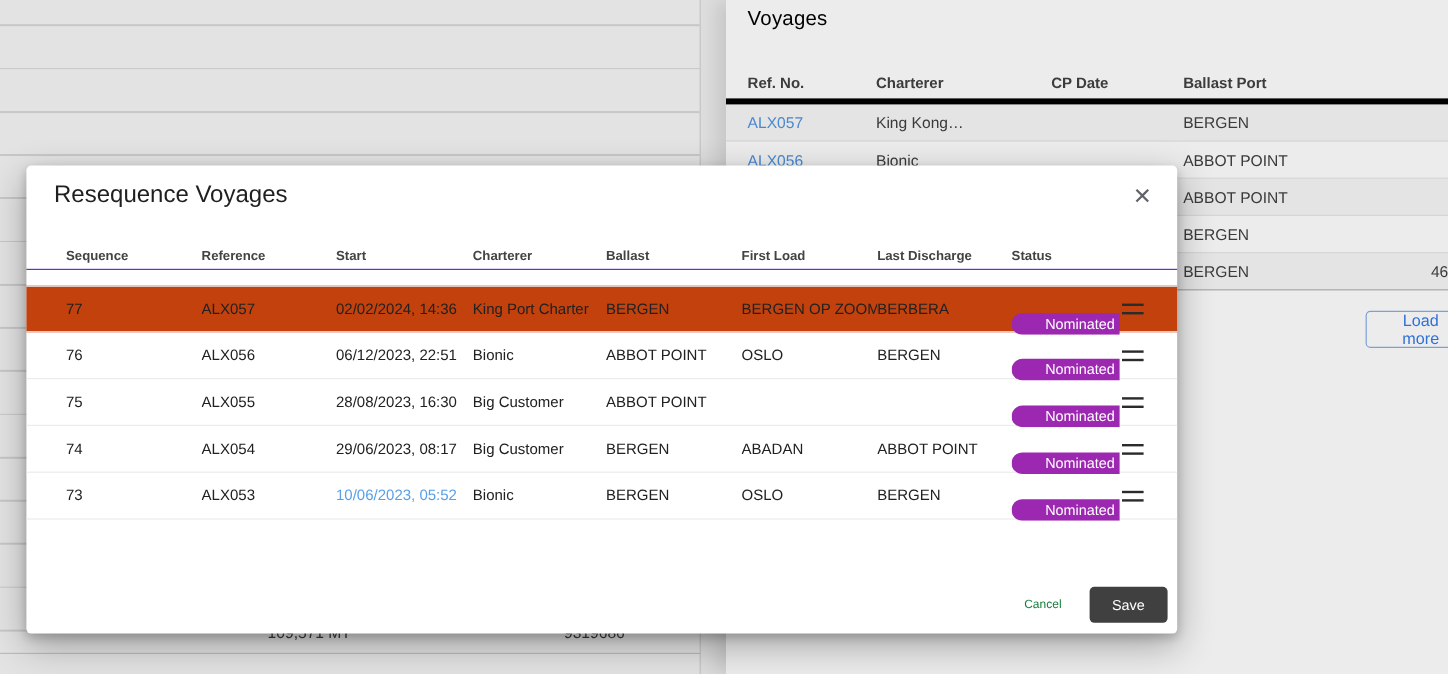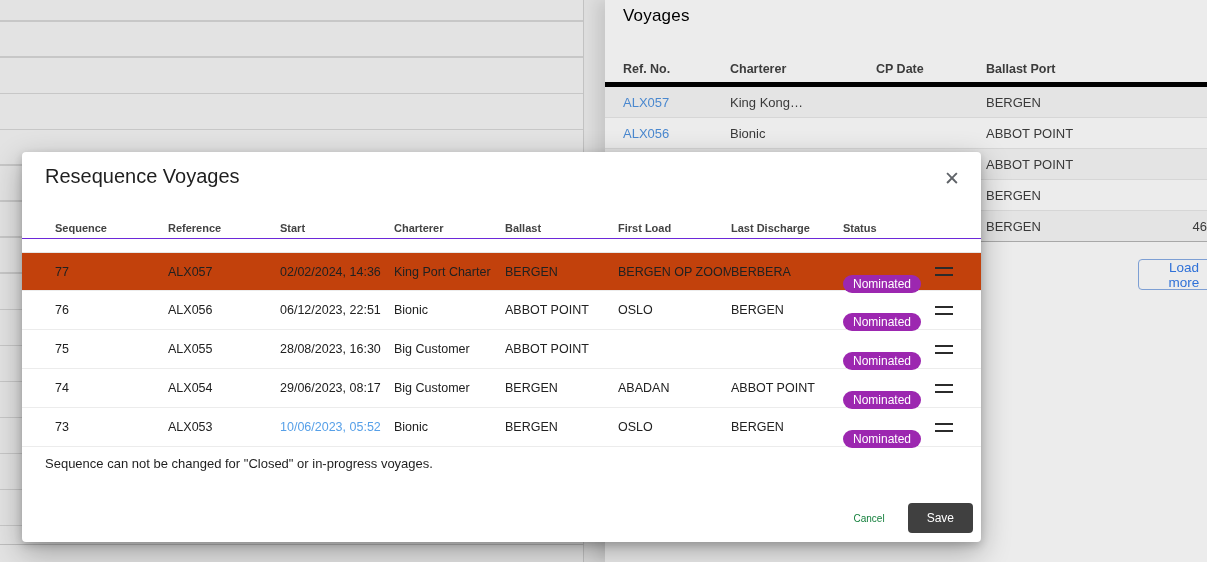--- a/index.html
+++ b/index.html
@@ -62,21 +62,21 @@
   .load-more-btn {
     position: absolute; left: 533px; top: 259px; height: 31px; min-width: 92px;
     background: transparent; border: 1px solid #7d9fd4; border-radius: 4px;
     color: #2f71d8; font-size: 13.5px; font-weight: 500;
     padding: 0 16px; cursor: pointer;
     font-family: "Liberation Sans", sans-serif;
   }
 
   
   .modal {
-    position: absolute; left: 22px; top: 152px; width: 959px; height: 390px;
+    position: absolute; left: 22px; top: 138px; width: 959px; height: 390px;
     background: #ffffff; border-radius: 4px;
     box-shadow: 0 10px 30px rgba(0,0,0,0.30), 0 3px 8px rgba(0,0,0,0.18);
     z-index: 10;
   }
   .modal-title {
     position: absolute; left: 23px; top: 13px;
     font-size: 20px; color: #1f1f1f;
   }
   .modal-close {
     position: absolute; right: 18px; top: 15px; width: 22px; height: 22px;
@@ -97,21 +97,21 @@
   .rs-rows { position: absolute; left: 0; top: 100px; width: 100%; }
   .rs-row {
     height: 39px; border-bottom: 1px solid #ececec;
     font-size: 12.5px; color: #212121;
   }
   .rs-row.highlight { background: #c2410c; border-top: 1px solid #e6e6e6; }
   .rs-cell { white-space: nowrap; overflow: hidden; }
   .start-link { color: #57a0e8; cursor: pointer; }
   .status-badge {
     display: inline-block; background: #9c27b0; color: #ffffff;
-    font-size: 12px; line-height: 18px; padding: 0 10px;
+    font-size: 12px; line-height: 18px; padding: 0 28px;
     border-radius: 11px;
     margin-top: 24px;
   }
   .drag-handle {
     width: 18px; height: 9px; justify-self: start; margin-left: 2px;
     border-top: 2.5px solid #2b2b2b; border-bottom: 2.5px solid #2b2b2b;
     cursor: grab;
   }
   .modal-note {
     position: absolute; left: 23px; top: 304px;
@@ -269,21 +269,20 @@
         <div class="rs-cell">Bionic</div>
         <div class="rs-cell">BERGEN</div>
         <div class="rs-cell">OSLO</div>
         <div class="rs-cell">BERGEN</div>
         <div class="rs-cell"><span class="status-badge">Nominated</span></div>
         <div class="drag-handle"></div>
       </div>
 
     </div>
 
-    <div class="modal-note">Sequence can not be changed for "Closed" or in-progress voyages.</div>
 
     <div class="modal-actions">
       <button class="btn-cancel">Cancel</button>
       <button class="btn-save">Save</button>
     </div>
   </div>
 
 </div>
 
 </body></html>

